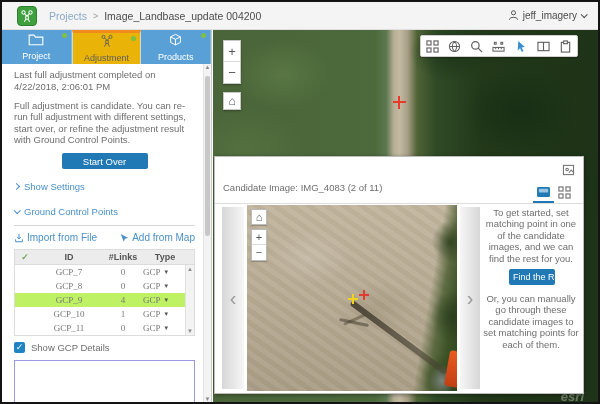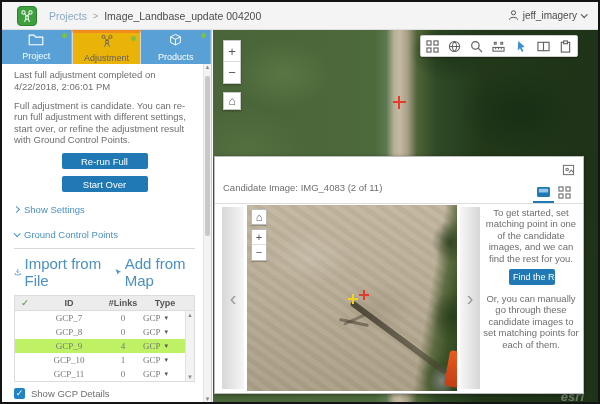--- a/index.html
+++ b/index.html
@@ -24,21 +24,21 @@
   .tab .tab-label { font-size:9px; }
   .tab.active { background:#eab308; color:#5e5e5e; border-top:3px solid #f08b1d; border-right:1px solid #d8d8d8; border-left:1px solid #d8d8d8; }
   .tab .dot { position:absolute; top:3px; right:4px; width:5px; height:5px; border-radius:50%; background:#7cc143; }
   .panel-content { position:absolute; left:0; top:34px; right:8px; bottom:0; padding:5px 8px 0 12px; overflow:hidden; }
   .status-line { font-size:9.5px; color:#6e6e6e; line-height:1.25; }
   .desc { margin-top:7px; font-size:9.5px; color:#6e6e6e; line-height:1.22; }
   .btn { display:block; margin:7px auto 0; width:86px; height:16px; background:#2079b5; color:#fff; border:none; border-radius:2px; font-size:9.5px; font-family:"Liberation Sans",sans-serif; cursor:pointer; line-height:15px; }
   .link-row { margin-top:12px; display:flex; align-items:center; gap:5px; color:#4a90c8; font-size:9.5px; cursor:pointer; }
   .gcp-title { margin-top:14px; }
   .hr { margin-top:8px; border-top:1px solid #d8d8d8; }
-  .import-row { margin-top:6px; display:flex; justify-content:space-between; gap:12px; font-size:15px; color:#4a90c8; }
+  .import-row { margin-top:6px; display:flex; justify-content:space-between; gap:12px; font-size:10px; color:#4a90c8; }
   .import-row .ilink { display:flex; align-items:center; gap:3px; cursor:pointer; }
   .gcp-table { margin-top:6px; border:1px solid #dcdcdc; font-size:9px; color:#777; }
   .thead, .trow { display:grid; grid-template-columns:20px 68px 40px 44px 9px; align-items:center; height:14px; }
   .thead { background:#ececec; color:#555; font-weight:bold; height:15px; border-bottom:1px solid #dcdcdc; }
   .tc { text-align:center; white-space:nowrap; overflow:hidden; }
   .c-type { display:flex; justify-content:flex-start; gap:4px; align-items:center; }
   .c-type i { font-style:normal; color:#555; font-size:7px; }
   .trow.sel { background:#bef264; }
   .tbody { position:relative;font-family:Liberation Serif, serif; }
   .tscroll { position:absolute; right:0; top:0; bottom:0; width:9px; background:#f3f3f3; border-left:1px solid #e2e2e2; font-size:6px; color:#8a8a8a; text-align:center; line-height:8px; }
@@ -170,21 +170,20 @@
           <path d="M10 2 L17 5.5 V13.5 L10 17 L3 13.5 V5.5 Z M3 5.5 L10 9 L17 5.5 M10 9 V17"></path>
         </svg>
         <span class="tab-label">Products</span>
         <span class="dot"></span>
       </div>
     </div>
 
     <div class="panel-content">
       <p class="status-line">Last full adjustment completed on 4/22/2018, 2:06:01 PM</p>
       <p class="desc">Full adjustment is candidate. You can re-run full adjustment with different settings, start over, or refine the adjustment result with Ground Control Points.</p>
-      <button class="btn">Re-run Full</button>
       <button class="btn">Start Over</button>
       <div class="link-row">
         <span class="chev right"></span>
         <span>Show Settings</span>
       </div>
       <div class="link-row gcp-title">
         <span class="chev down"></span>
         <span>Ground Control Points</span>
       </div>
       <div class="hr"></div>

